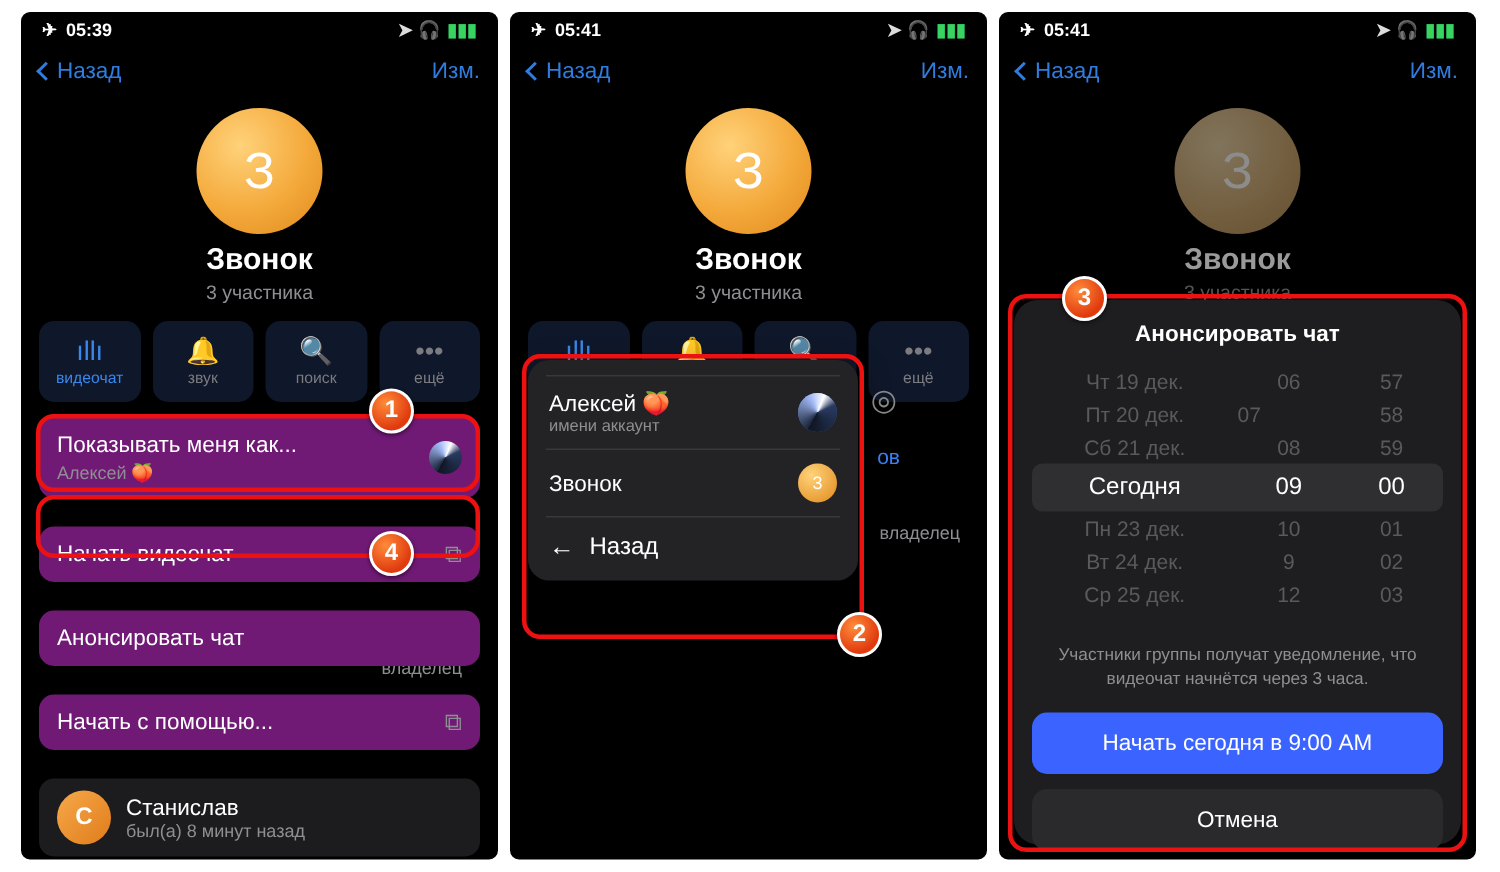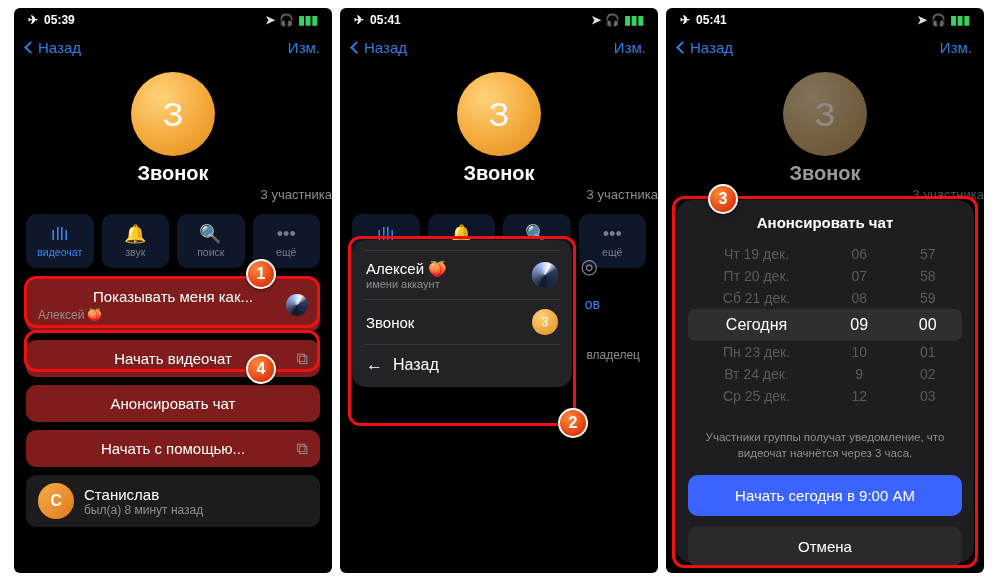--- a/index.html
+++ b/index.html
@@ -24,36 +24,35 @@
   .chev-l { display:inline-block; width:9px; height:9px; border-left:2px solid #2f7de0; border-bottom:2px solid #2f7de0; transform: rotate(45deg); }
 
   .avatar {
     width: 84px; height: 84px; border-radius: 50%; margin: 8px auto 6px;
     background: radial-gradient(circle at 35% 30%, #ffd27a 0%, #f4a93b 55%, #e08a1b 100%);
     display:flex; align-items:center; justify-content:center; font-size: 34px; font-weight: 500; color:#fff;
   }
   .avatar.dim { filter: brightness(.55) saturate(.5); }
   .title { text-align:center; font-size: 20px; font-weight: 600; }
   .title.dim { color:#9a9a9a; }
-  .subtitle { text-align:right; font-size: 13px; color:#8e8e93; margin-top:2px; }
+  .subtitle { text-align:center; font-size: 13px; color:#8e8e93; margin-top:2px; }
 
   .actions { display:flex; gap:8px; padding: 12px 12px 10px; }
   .actbtn {
     flex:1; background:#0f172a; border-radius: 10px; height: 54px;
     display:flex; flex-direction:column; align-items:center; justify-content:center; gap:3px;
     color:#3a87ec; font-size: 10.5px;
   }
   .actbtn .ic { font-size: 18px; line-height: 1; }
   .actbtn.muted { color:#7b7b80; }
 
   .list { padding: 0 12px; }
   .row {
-    background:#7f1d1d; border-radius: 10px; padding: 10px 12px; margin-bottom: 8px;
+    background:#701a75; border-radius: 10px; padding: 10px 12px; margin-bottom: 19px;
     position: relative;
-    text-align: center;
   }
   .row-title { font-size: 15px; color:#fff; }
   .row-sub { font-size: 12px; color:#8e8e93; margin-top:3px; display:flex; align-items:center; gap:4px;}
   .row-ic-right { position:absolute; right:12px; top:50%; transform:translateY(-50%); color:#8e8e93; font-size:16px; }
 
   .owner-label { position:absolute; right:12px; top: -30px; font-size:12px; color:#8e8e93; }
 
   .member { display:flex; align-items:center; gap:10px; background:#1c1c1e; padding:8px 12px; border-radius:10px; }
   .mini-av { width:36px; height:36px; border-radius:50%; background:linear-gradient(135deg,#f6a94a,#e07c1b); display:flex; align-items:center; justify-content:center; font-weight:600; }
   .member .mname { font-size:15px; }
@@ -285,21 +284,21 @@
     <div class="sheet">
       <div class="sheet-title">Анонсировать чат</div>
       <div class="picker" id="picker">
           <div class="picker-row">
             <span style="flex:2;text-align:center;">Чт 19 дек.</span>
             <span style="flex:1;text-align:center;">06</span>
             <span style="flex:1;text-align:center;">57</span>
           </div>
           <div class="picker-row">
             <span style="flex:2;text-align:center;">Пт 20 дек.</span>
-            <span style="flex:1;text-align:center;">07</span>
+            <span style="flex:1;text-align:left;">07</span>
             <span style="flex:1;text-align:center;">58</span>
           </div>
           <div class="picker-row">
             <span style="flex:2;text-align:center;">Сб 21 дек.</span>
             <span style="flex:1;text-align:center;">08</span>
             <span style="flex:1;text-align:center;">59</span>
           </div>
           <div class="picker-row sel">
             <span style="flex:2;text-align:center;">Сегодня</span>
             <span style="flex:1;text-align:center;">09</span>

